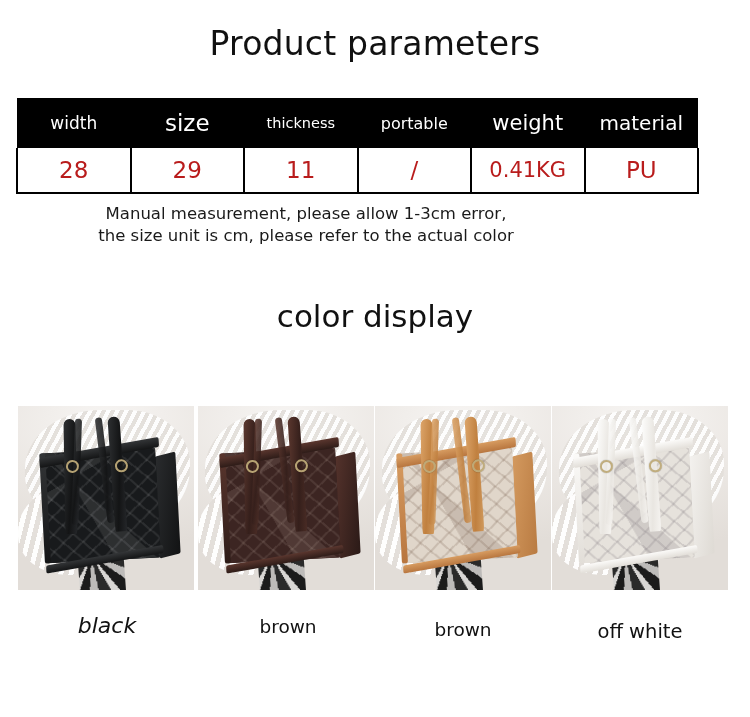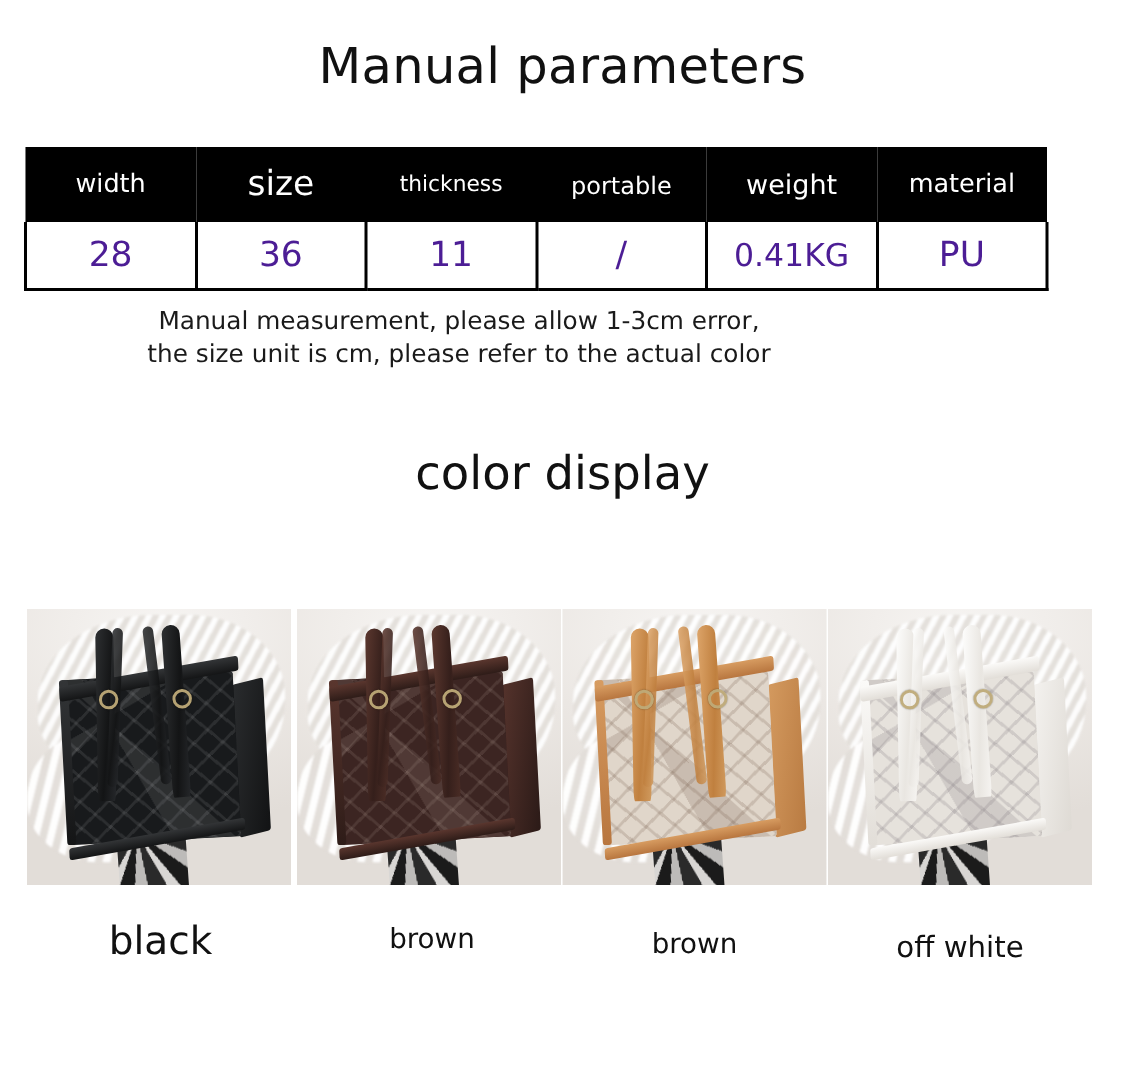--- a/index.html
+++ b/index.html
@@ -62,32 +62,32 @@
     text-align: center;
     vertical-align: middle;
     padding: 0 2px;
     white-space: nowrap;
   }
   
   .th-width     { font-size: 17px; }
   .th-high      { font-size: 23px; }
   .th-thickness { font-size: 14.5px; }
   .th-portable  { font-size: 16px; }
-  .th-weight    { font-size: 18px; }
-  .th-material  { font-size: 17px; }
+  .th-weight    { font-size: 21px; }
+  .th-material  { font-size: 20px; }
 
   .spec-table .val-row td {
     border: 2px solid #000000;
     border-top: none;
     height: 45px;
     text-align: center;
     vertical-align: middle;
     font-size: 23px;
     font-weight: 400;
-    color: #4c1d95;
+    color: #b91c1c;
     background: #ffffff;
     white-space: nowrap;
     padding: 0 2px;
   }
   .spec-table .val-row td.val-weight { font-size: 21px; margin-left: 32px; }
   .spec-table .val-row td.val-slash  { font-size: 23px; }
 
   
   .measure-note {
     position: absolute;
@@ -302,45 +302,45 @@
   .c-offwhite .bag-side { background: linear-gradient(100deg,#f4f2ef,#dedad4); }
   .c-offwhite .bag-trim-top, .c-offwhite .bag-trim-bottom, .c-offwhite .bag-trim-left { background: linear-gradient(180deg,#fbfaf8,#e2ded8); }
   .c-offwhite .handle, .c-offwhite .handle-inner { background: linear-gradient(95deg,#fdfdfc,#e9e6e1 60%,#f6f4f1); }
   .color-label {
     position: absolute;
     text-align: center;
     color: #111111;
     font-weight: 400;
     white-space: nowrap;
   }
-  .lbl-1 { left: 22px;  top: 613px; width: 170px; font-size: 26px; }
+  .lbl-1 { left: 22px;  top: 613px; width: 170px; font-size: 22px; font-style: italic; }
   .lbl-2 { left: 200px; top: 616px; width: 176px; font-size: 18.5px; }
   .lbl-3 { left: 375px; top: 619px; width: 176px; font-size: 18.5px; }
   .lbl-4 { left: 552px; top: 620px; width: 176px; font-size: 19.5px; }
 </style>
 </head>
 <body>
 
-<div class="page-title">Manual parameters</div>
+<div class="page-title">Product parameters</div>
 
 <div class="title-watermark"></div>
 
 <table class="spec-table">
   <tbody>
       <tr class="head-row">
     <th class="th-width">width</th>
     <th class="th-high">size</th>
     <th class="th-thickness">thickness</th>
     <th class="th-portable">portable</th>
     <th class="th-weight">weight</th>
     <th class="th-material">material</th>
   </tr>
   <tr class="val-row">
     <td class="val-width">28</td>
-    <td class="val-high">36</td>
+    <td class="val-high">29</td>
     <td class="val-thickness">11</td>
     <td class="val-slash">/</td>
     <td class="val-weight">0.41KG</td>
     <td class="val-material">PU</td>
   </tr>
 </tbody>
   </table>
 
 <div class="measure-note">Manual measurement, please allow 1-3cm error,
 the size unit is cm, please refer to the actual color</div>

